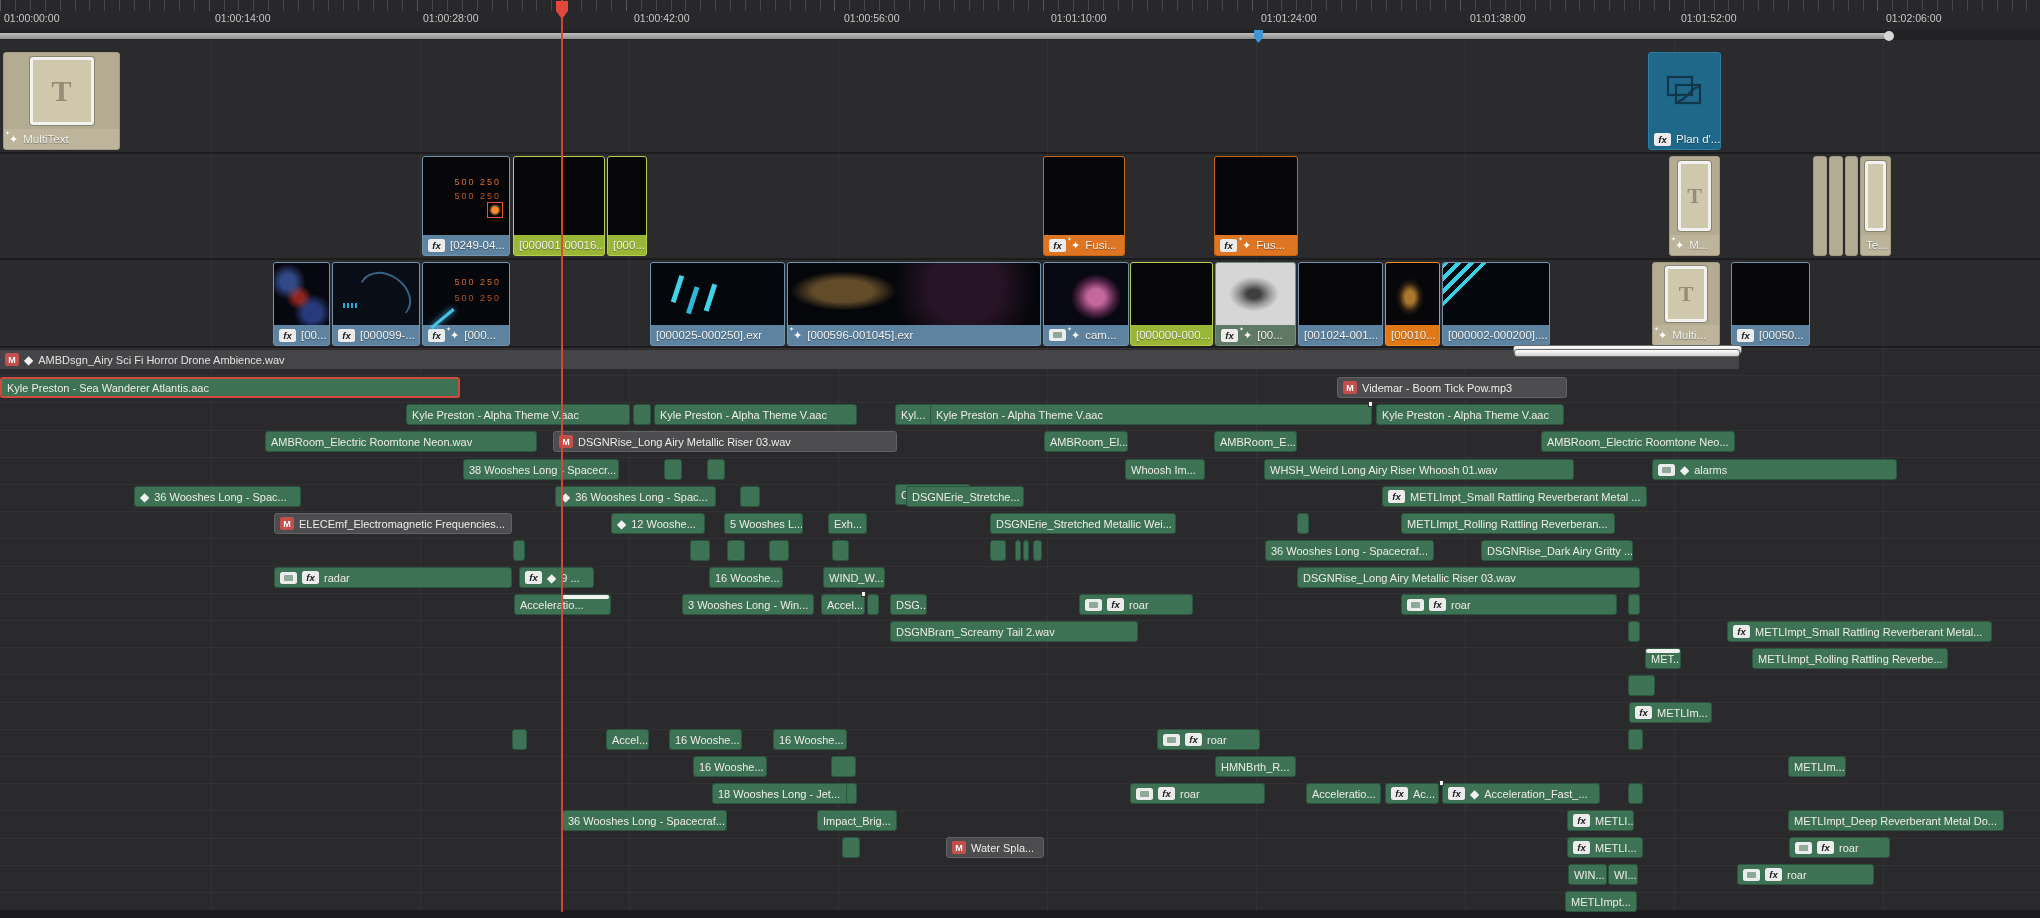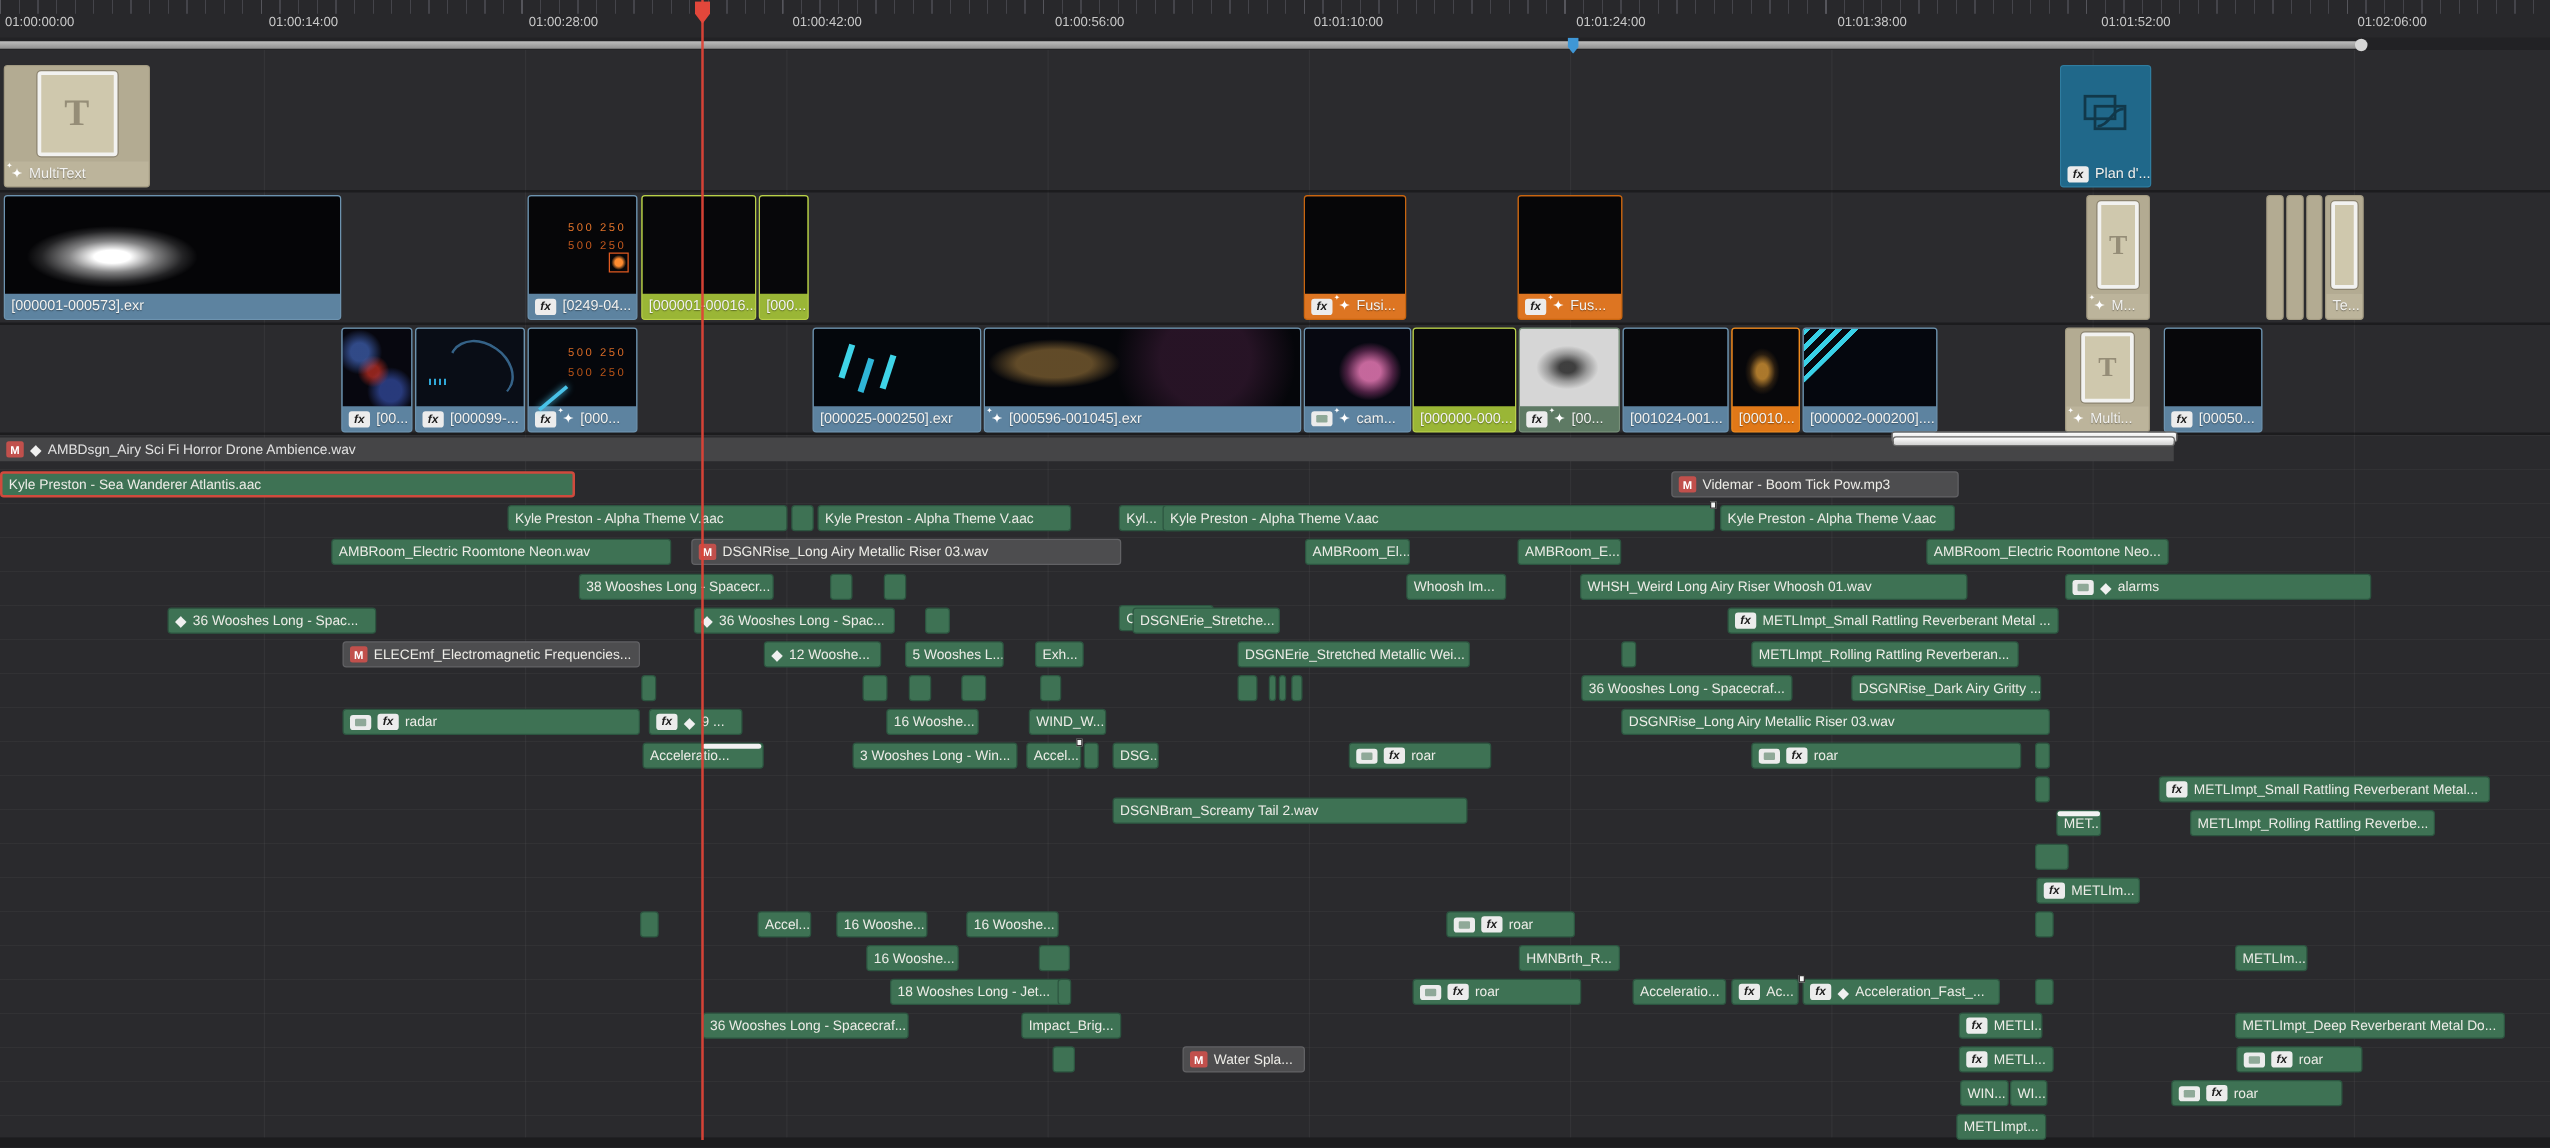--- a/index.html
+++ b/index.html
@@ -187,26 +187,20 @@
           <rect x="3" y="2" width="24" height="18" fill="none" stroke="#11384a" stroke-width="2.2"></rect>
           <rect x="11" y="10" width="24" height="18" fill="none" stroke="#11384a" stroke-width="2.2"></rect>
           <path d="M13 26 C 22 26, 25 12, 34 12" fill="none" stroke="#11384a" stroke-width="2.2"></path>
         </svg>
       </div>
       <div class="vlabel">
         <div class="badge-fx">fx</div>
         <span>Plan d'...</span>
       </div>
     </div>
-    <div class="vclip slate" style="left: 3px; top: 156px; width: 270px; height: 100px;">
-      <div class="thumb t-streak"></div>
-      <div class="vlabel">
-        <span>[000001-000573].exr</span>
-      </div>
-    </div>
     <div class="vclip slate" style="left: 422px; top: 156px; width: 88px; height: 100px;">
       <div class="thumb t-hud"></div>
       <div class="vlabel">
         <div class="badge-fx">fx</div>
         <span>[0249-04...</span>
       </div>
     </div>
     <div class="vclip lime" style="left: 513px; top: 156px; width: 92px; height: 100px;">
       <div class="thumb t-dark"></div>
       <div class="vlabel">
@@ -513,21 +507,21 @@
       <span>roar</span>
     </div>
     <div class="aclip " style="left: 1401px; top: 594px; width: 216px;">
       <div class="ic-grille">
         <i></i>
       </div>
       <div class="badge-fx">fx</div>
       <span>roar</span>
     </div>
     <div class="aclip  tiny" style="left: 1628px; top: 594px; width: 12px;"></div>
-    <div class="aclip " style="left: 890px; top: 638px; width: 284px;">
+    <div class="aclip " style="left: 890px; top: 621px; width: 248px;">
       <span>DSGNBram_Screamy Tail 2.wav</span>
     </div>
     <div class="aclip  tiny" style="left: 1628px; top: 621px; width: 12px;"></div>
     <div class="aclip " style="left: 1727px; top: 621px; width: 265px;">
       <div class="badge-fx">fx</div>
       <span>METLImpt_Small Rattling Reverberant Metal...</span>
     </div>
     <div class="aclip " style="left: 1645px; top: 648px; width: 36px;">
       <span>MET...</span>
     </div>

